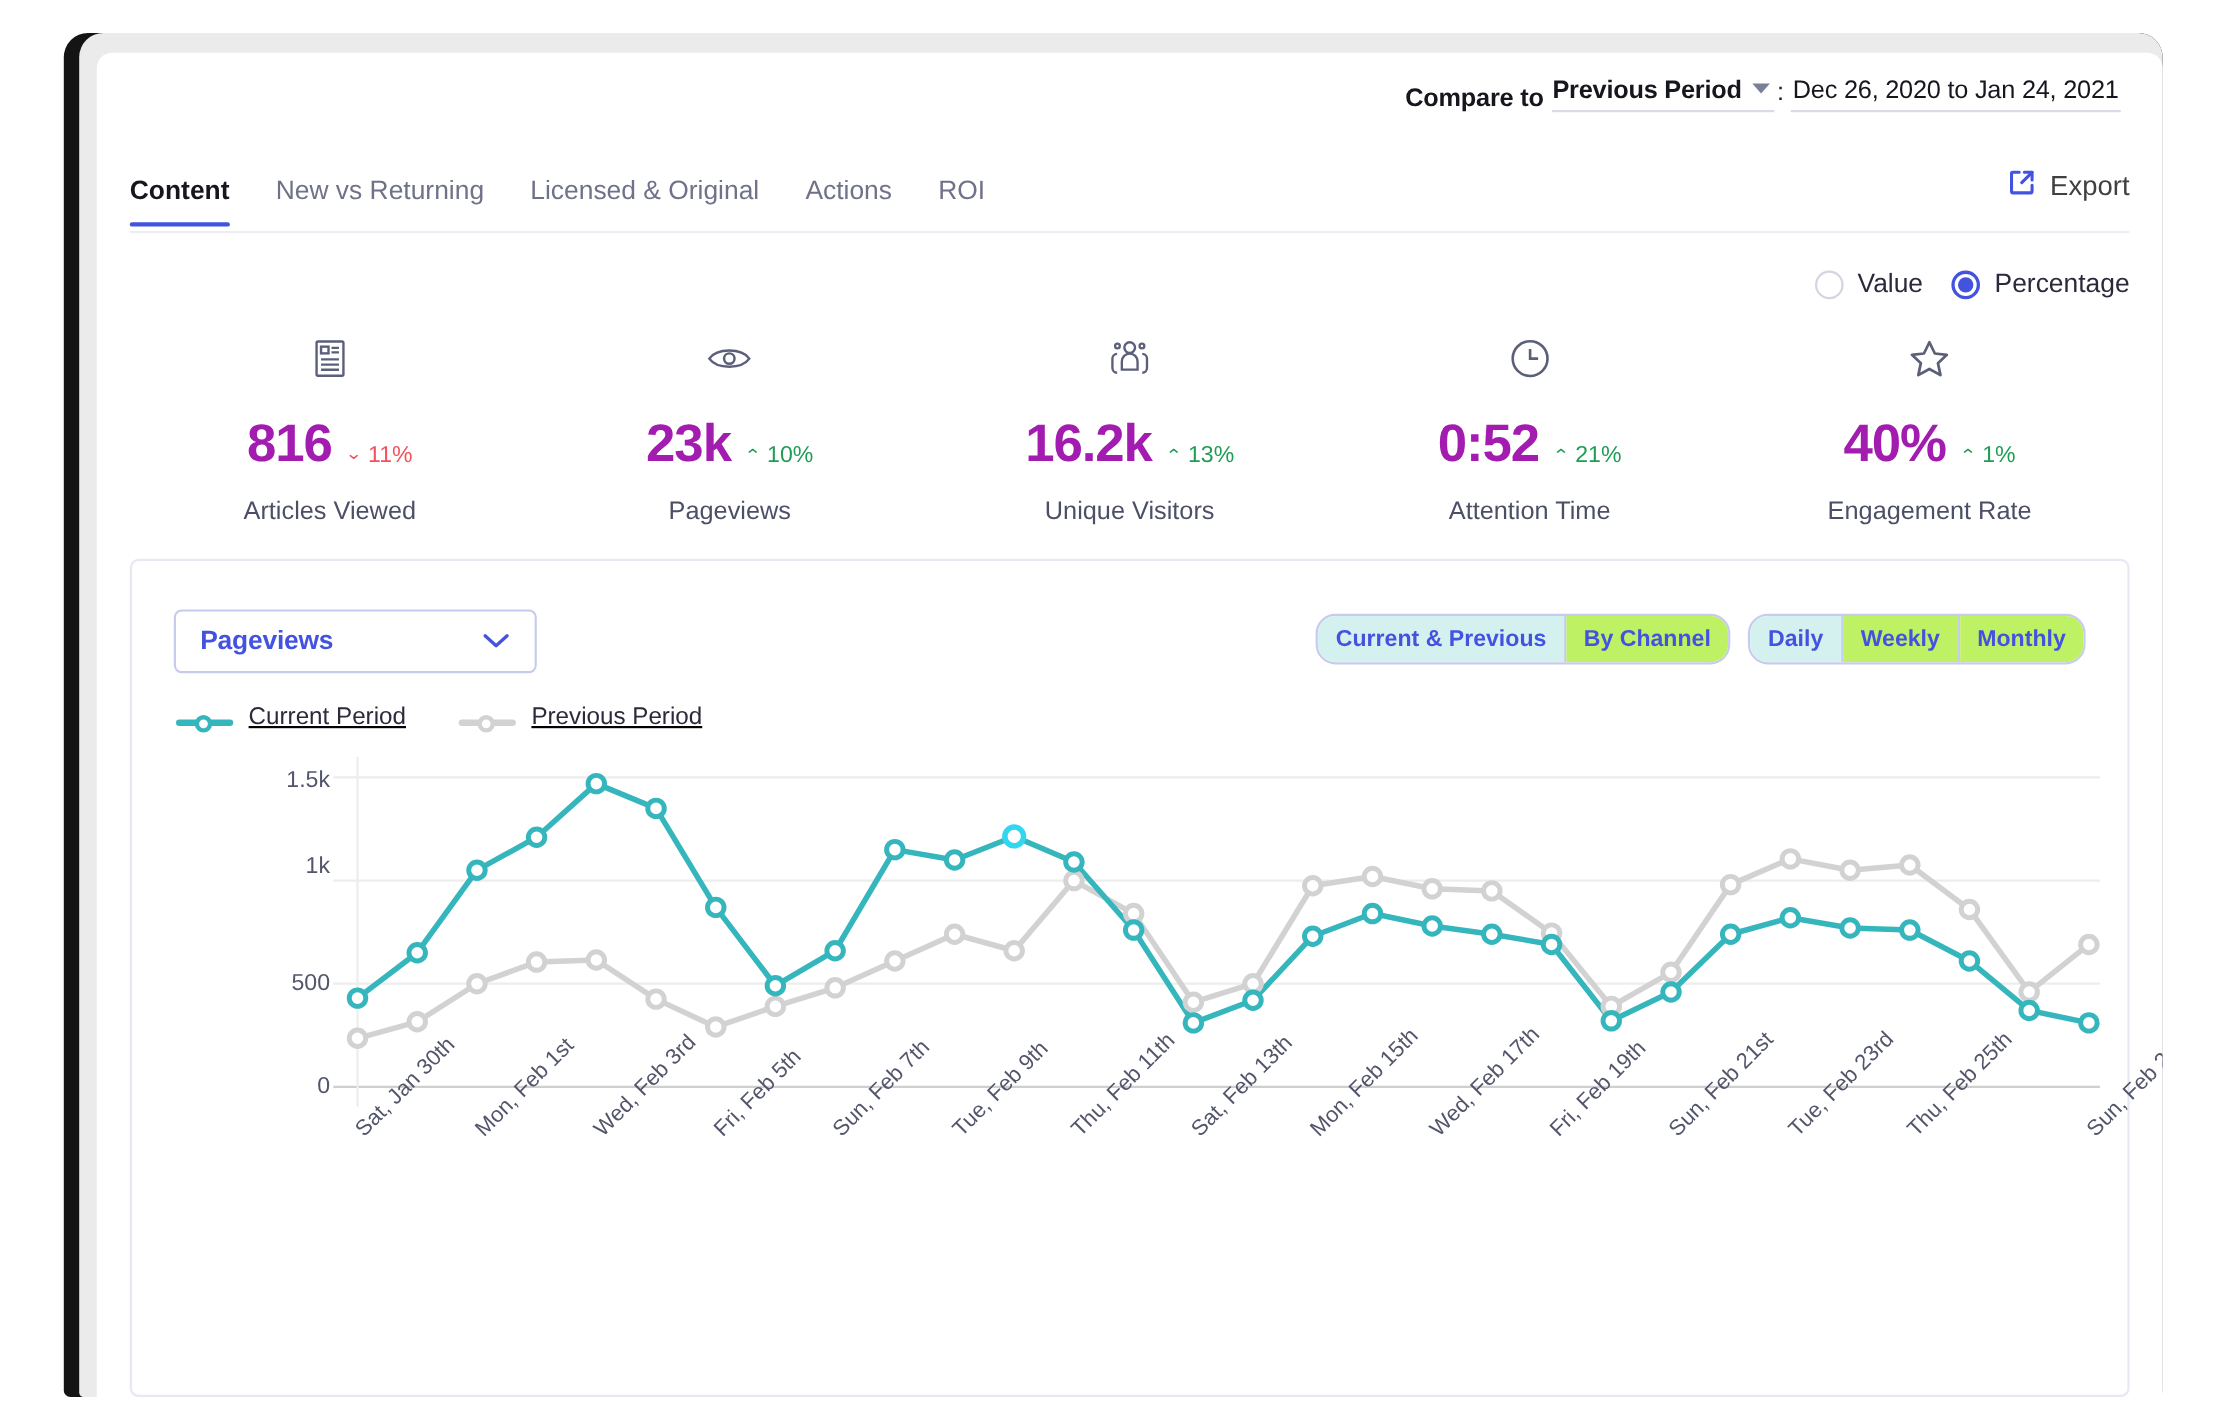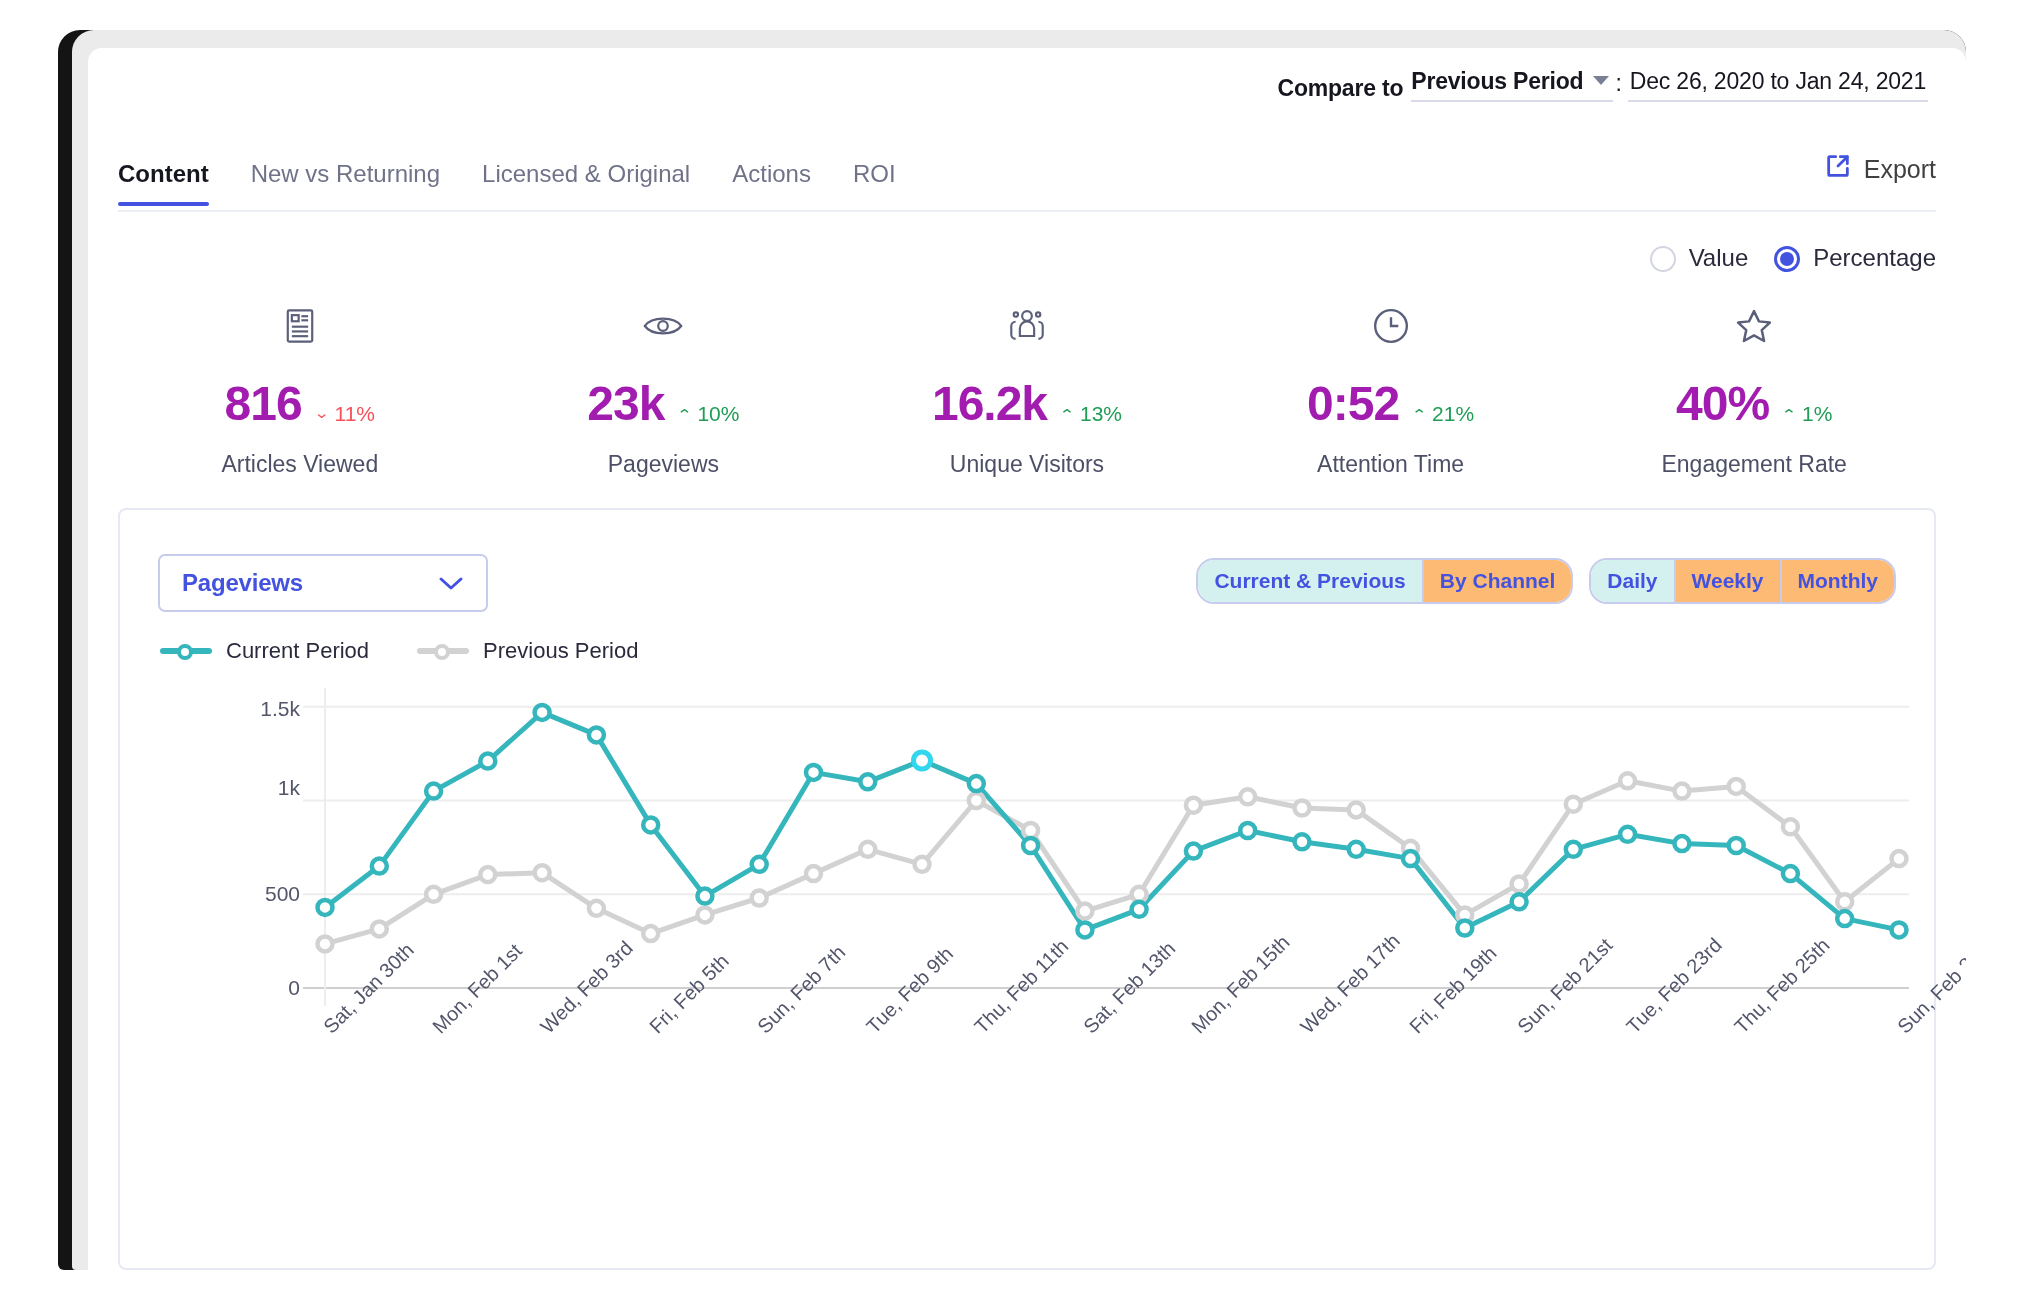--- a/index.html
+++ b/index.html
@@ -135,31 +135,31 @@
   .seg-groups {
     position: absolute; right: 38px; top: 48px;
     display: flex; align-items: center; gap: 16px;
   }
   .seg {
     display: flex; border: 2px solid #c8ccec; border-radius: 18px; overflow: hidden; height: 46px;
   }
   .seg-btn {
     display: flex; align-items: center; padding: 0 16px;
     font-size: 21px; color: #4353e0; font-weight: bold; cursor: pointer;
-    background: #fdba74; border-right: 2px solid #c8ccec; white-space: nowrap;
+    background: #bef264; border-right: 2px solid #c8ccec; white-space: nowrap;
   }
   .seg-btn:last-child { border-right: none; }
   .seg-btn.on { background: #d4f1f0; }
 
   
   .legend {
     position: absolute; left: 40px; top: 128px;
     display: flex; align-items: center; gap: 48px;
   }
-  .legend-item { display: flex; align-items: center; gap: 14px; cursor: pointer; }
+  .legend-item { display: flex; align-items: flex-end; gap: 14px; cursor: pointer; text-decoration: underline; }
   .legend-mark { position: relative; width: 52px; height: 14px; }
   .legend-mark .bar {
     position:absolute; left:0; top:4px; width:52px; height:6px; border-radius:3px;
   }
   .legend-mark .dot {
     position:absolute; left:17px; top:0; width:16px; height:16px; border-radius:50%;
     background:#fff; border:4px solid #000;
   }
   .legend-text { font-size: 22px; color: #2a2a3c; }
 

